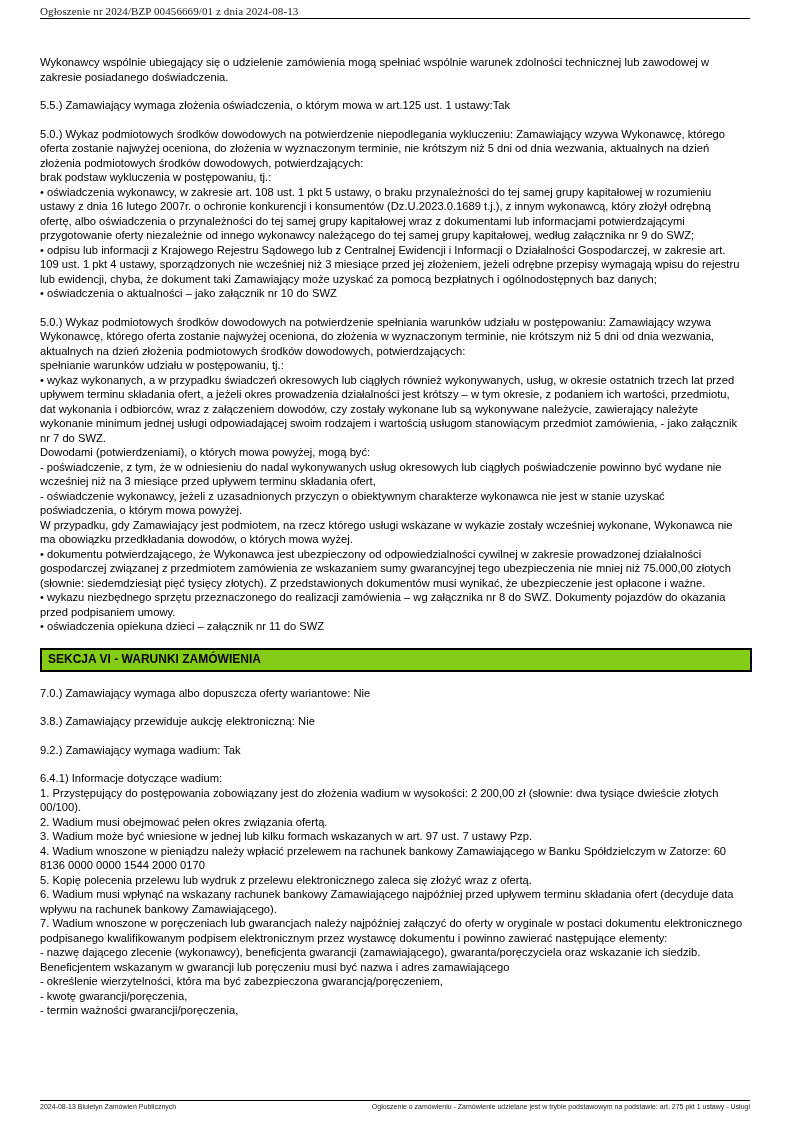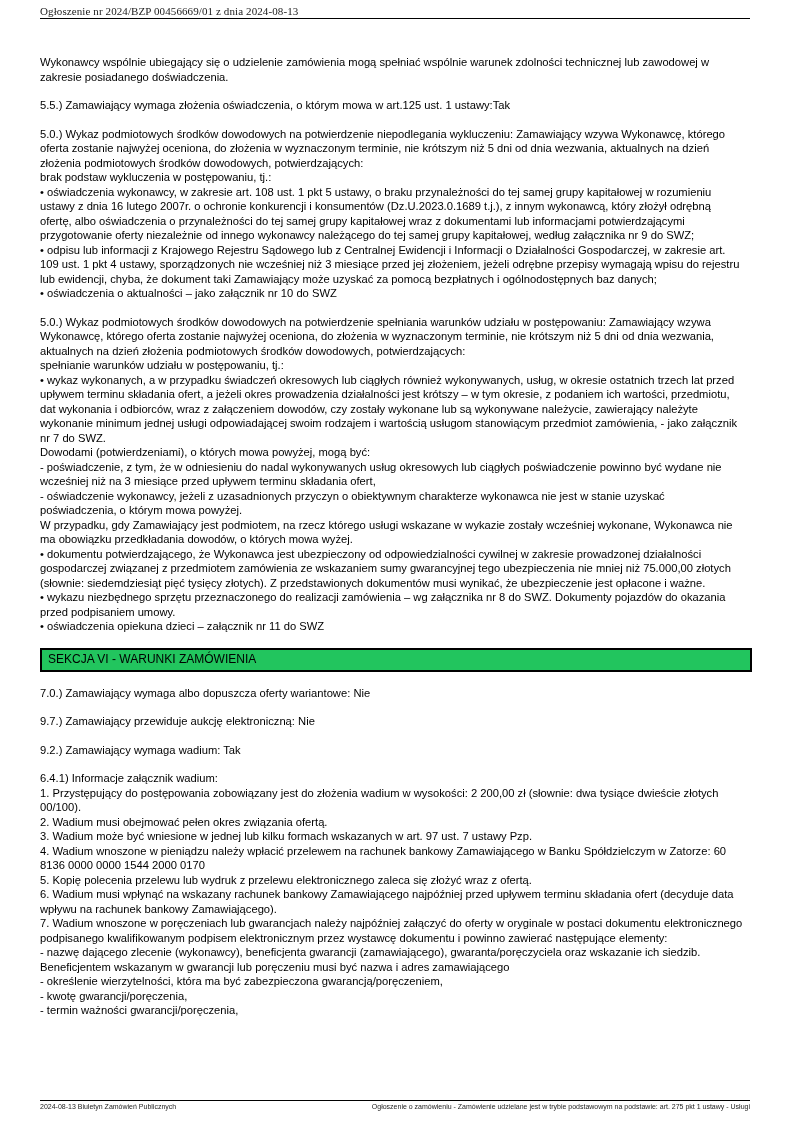--- a/index.html
+++ b/index.html
@@ -20,23 +20,23 @@
     border-top: 1.3px solid #000; height: 0;
   }
   .content {
     position: absolute; left: 40px; top: 55px; width: 712px;
     font-size: 11.2px; line-height: 14.5px;
   }
   .para { margin: 0 8px 14px 0; }
   .pre { white-space: pre-line; }
   .lbl { font-weight: normal; }
   .section-bar {
-    background: #22c55e;
+    background: #84cc16;
     border: 2px solid #000;
-    font-weight: normal;
+    font-weight: bold;
     font-size: 12px;
     line-height: 15px;
     padding: 2px 6px 3px 6px;
     margin: 0 0 14px 0;
   }
   .footer-rule {
     position: absolute; left: 40px; top: 1100px; width: 710px;
     border-top: 1.3px solid #000; height: 0;
   }
   .page-footer {
@@ -71,25 +71,25 @@
 - oświadczenie wykonawcy, jeżeli z uzasadnionych przyczyn o obiektywnym charakterze wykonawca nie jest w stanie uzyskać poświadczenia, o którym mowa powyżej.
 W przypadku, gdy Zamawiający jest podmiotem, na rzecz którego usługi wskazane w wykazie zostały wcześniej wykonane, Wykonawca nie ma obowiązku przedkładania dowodów, o których mowa wyżej.
 • dokumentu potwierdzającego, że Wykonawca jest ubezpieczony od odpowiedzialności cywilnej w zakresie prowadzonej działalności gospodarczej związanej z przedmiotem zamówienia ze wskazaniem sumy gwarancyjnej tego ubezpieczenia nie mniej niż 75.000,00 złotych (słownie: siedemdziesiąt pięć tysięcy złotych). Z przedstawionych dokumentów musi wynikać, że ubezpieczenie jest opłacone i ważne.
 • wykazu niezbędnego sprzętu przeznaczonego do realizacji zamówienia – wg załącznika nr 8 do SWZ. Dokumenty pojazdów do okazania przed podpisaniem umowy.
 • oświadczenia opiekuna dzieci – załącznik nr 11 do SWZ</span></p>
 
   <div class="section-bar">SEKCJA VI - WARUNKI ZAMÓWIENIA</div>
 
   <p class="para"><span class="lbl">7.0.) Zamawiający wymaga albo dopuszcza oferty wariantowe:</span><span> Nie</span></p>
 
-  <p class="para"><span class="lbl">9.7.) Zamawiający przewiduje aukcję elektroniczną:</span><span> Nie</span></p>
+  <p class="para"><span class="lbl">3.8.) Zamawiający przewiduje aukcję elektroniczną:</span><span> Nie</span></p>
 
   <p class="para"><span class="lbl">9.2.) Zamawiający wymaga wadium:</span><span> Tak</span></p>
 
-  <p class="para pre"><span class="lbl">6.4.1) Informacje załącznik wadium:</span><span>
+  <p class="para pre"><span class="lbl">6.4.1) Informacje dotyczące wadium:</span><span>
 1. Przystępujący do postępowania zobowiązany jest do złożenia wadium w wysokości: 2 200,00 zł (słownie: dwa tysiące dwieście złotych 00/100).
 2. Wadium musi obejmować pełen okres związania ofertą.
 3. Wadium może być wniesione w jednej lub kilku formach wskazanych w art. 97 ust. 7 ustawy Pzp.
 4. Wadium wnoszone w pieniądzu należy wpłacić przelewem na rachunek bankowy Zamawiającego w Banku Spółdzielczym w Zatorze: 60 8136 0000 0000 1544 2000 0170
 5. Kopię polecenia przelewu lub wydruk z przelewu elektronicznego zaleca się złożyć wraz z ofertą.
 6. Wadium musi wpłynąć na wskazany rachunek bankowy Zamawiającego najpóźniej przed upływem terminu składania ofert (decyduje data wpływu na rachunek bankowy Zamawiającego).
 7. Wadium wnoszone w poręczeniach lub gwarancjach należy najpóźniej załączyć do oferty w oryginale w postaci dokumentu elektronicznego podpisanego kwalifikowanym podpisem elektronicznym przez wystawcę dokumentu i powinno zawierać następujące elementy:
 - nazwę dającego zlecenie (wykonawcy), beneficjenta gwarancji (zamawiającego), gwaranta/poręczyciela oraz wskazanie ich siedzib. Beneficjentem wskazanym w gwarancji lub poręczeniu musi być nazwa i adres zamawiającego
 - określenie wierzytelności, która ma być zabezpieczona gwarancją/poręczeniem,
 - kwotę gwarancji/poręczenia,

